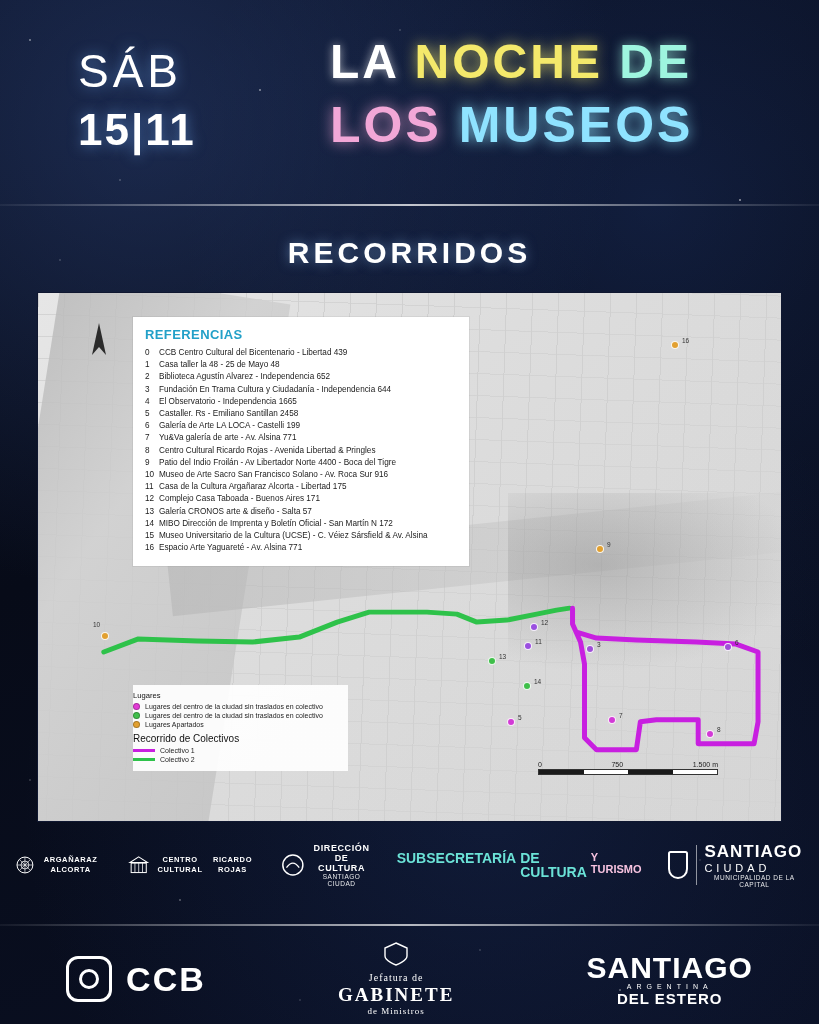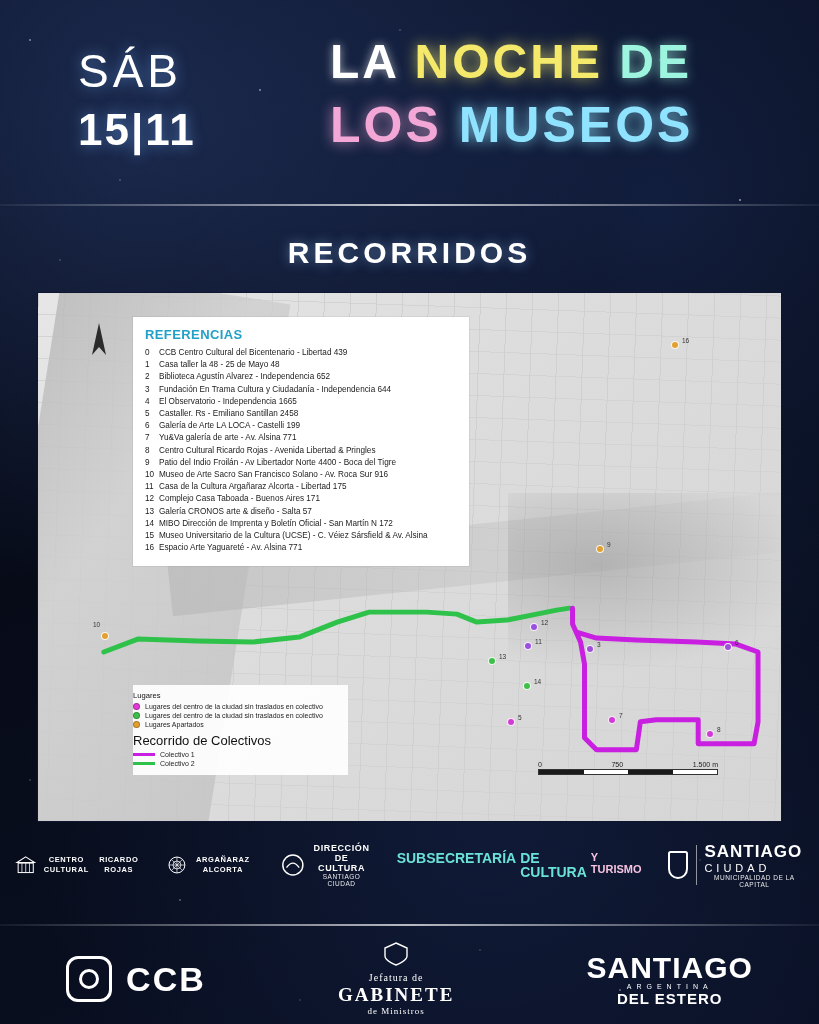--- a/index.html
+++ b/index.html
@@ -135,21 +135,21 @@
 
   
   .legend {
     position: absolute; left: 95px; top: 392px;
     width: 215px; background: rgba(255,255,255,0.92);
     padding: 6px 0; font-size: 7px; color: #222;
   }
   .legend-title { font-size: 7.6px; margin-bottom: 3px; color: #111; }
   .legend-row { display: flex; align-items: center; gap: 5px; margin-bottom: 2px; }
   .sw { width: 7px; height: 7px; border-radius: 50%; flex: none; border: 1px solid rgba(0,0,0,.25); }
-  .legend-title2 { font-size: 13px; margin: 5px 0 3px 0; color: #111; }
+  .legend-title2 { font-size: 10px; margin: 5px 0 3px 0; color: #111; }
   .bar { width: 22px; height: 3px; flex: none; }
 
   
   .scale { position: absolute; left: 500px; top: 468px; width: 180px; }
   .scale-labels { display: flex; justify-content: space-between; font-size: 7px; color: #222; }
   .scale-bars { display: flex; height: 6px; margin-top: 1px; border: 1px solid #333; }
   .scale-bars div { flex: 1; }
 
   
   .pt {
@@ -378,41 +378,41 @@
         <div style="background:#1a1a1a;"></div>
         <div style="background:#fff;"></div>
         <div style="background:#1a1a1a;"></div>
         <div style="background:#fff;"></div>
       </div>
     </div>
   </div>
 
   <div class="sponsors">
     <div class="sp">
+      <svg width="30" height="30" viewBox="0 0 30 30">
+        <circle cx="15" cy="15" r="12" fill="none" stroke="#fff" stroke-width="1.5"></circle>
+        <circle cx="15" cy="15" r="6" fill="none" stroke="#fff" stroke-width="1.2"></circle>
+        <line x1="15" y1="3" x2="15" y2="27" stroke="#fff" stroke-width="1"></line>
+        <line x1="3" y1="15" x2="27" y2="15" stroke="#fff" stroke-width="1"></line>
+        <line x1="6.5" y1="6.5" x2="23.5" y2="23.5" stroke="#fff" stroke-width="1"></line>
+        <line x1="23.5" y1="6.5" x2="6.5" y2="23.5" stroke="#fff" stroke-width="1"></line>
+      </svg>
+      <div class="sp-name">ARGAÑARAZ ALCORTA</div>
+    </div>
+
+    <div class="sp">
       <svg width="34" height="30" viewBox="0 0 34 30">
         <path d="M17 2 L31 11 H3 Z" fill="none" stroke="#fff" stroke-width="1.6"></path>
         <rect x="5" y="12" width="24" height="15" fill="none" stroke="#fff" stroke-width="1.6"></rect>
         <line x1="11" y1="12" x2="11" y2="27" stroke="#fff" stroke-width="1.2"></line>
         <line x1="17" y1="12" x2="17" y2="27" stroke="#fff" stroke-width="1.2"></line>
         <line x1="23" y1="12" x2="23" y2="27" stroke="#fff" stroke-width="1.2"></line>
       </svg>
       <div class="sp-name">CENTRO CULTURAL</div>
       <div class="sp-name">RICARDO ROJAS</div>
-    </div>
-
-    <div class="sp">
-      <svg width="30" height="30" viewBox="0 0 30 30">
-        <circle cx="15" cy="15" r="12" fill="none" stroke="#fff" stroke-width="1.5"></circle>
-        <circle cx="15" cy="15" r="6" fill="none" stroke="#fff" stroke-width="1.2"></circle>
-        <line x1="15" y1="3" x2="15" y2="27" stroke="#fff" stroke-width="1"></line>
-        <line x1="3" y1="15" x2="27" y2="15" stroke="#fff" stroke-width="1"></line>
-        <line x1="6.5" y1="6.5" x2="23.5" y2="23.5" stroke="#fff" stroke-width="1"></line>
-        <line x1="23.5" y1="6.5" x2="6.5" y2="23.5" stroke="#fff" stroke-width="1"></line>
-      </svg>
-      <div class="sp-name">ARGAÑARAZ ALCORTA</div>
     </div>
 
     <div class="sp" style="flex-direction:row; gap:8px; align-items:center;">
       <svg width="26" height="26" viewBox="0 0 26 26">
         <circle cx="13" cy="13" r="11" fill="none" stroke="#fff" stroke-width="1.6"></circle>
         <path d="M6 16 Q13 6 20 16" fill="none" stroke="#fff" stroke-width="1.4"></path>
       </svg>
       <div style="text-align:left;">
         <div class="sp-name" style="font-size:9px;">DIRECCIÓN</div>
         <div class="sp-name" style="font-size:9px;">DE CULTURA</div>

